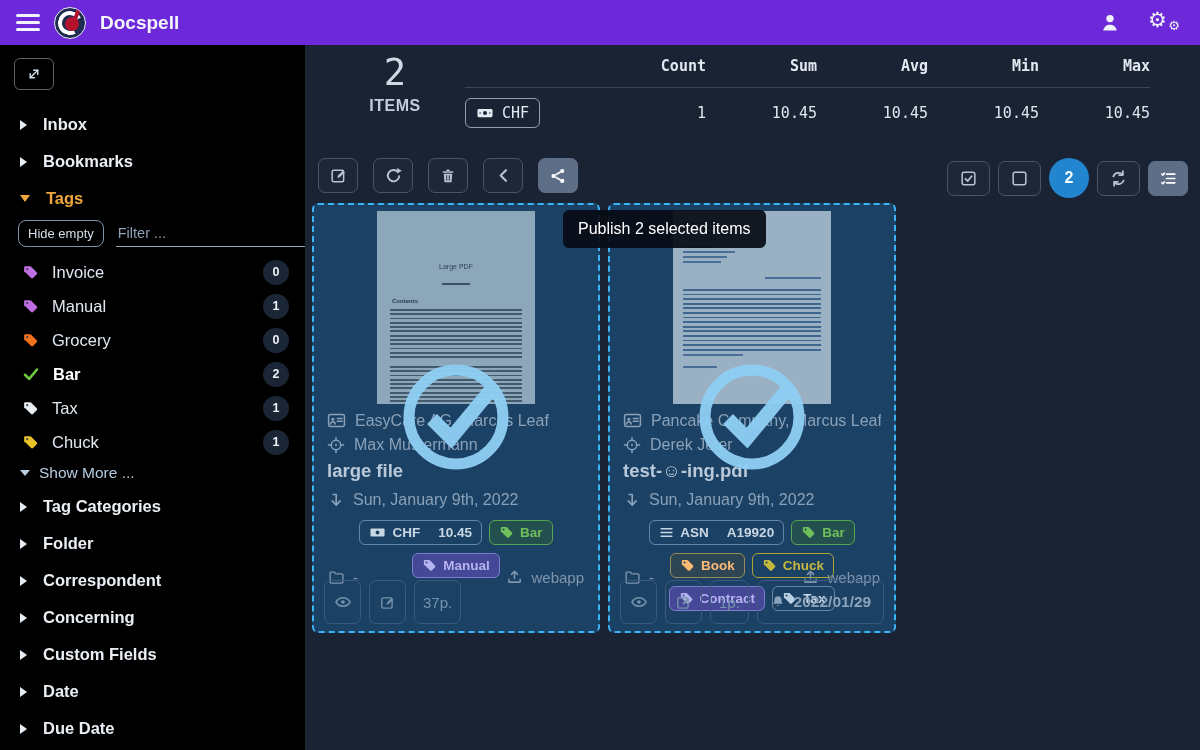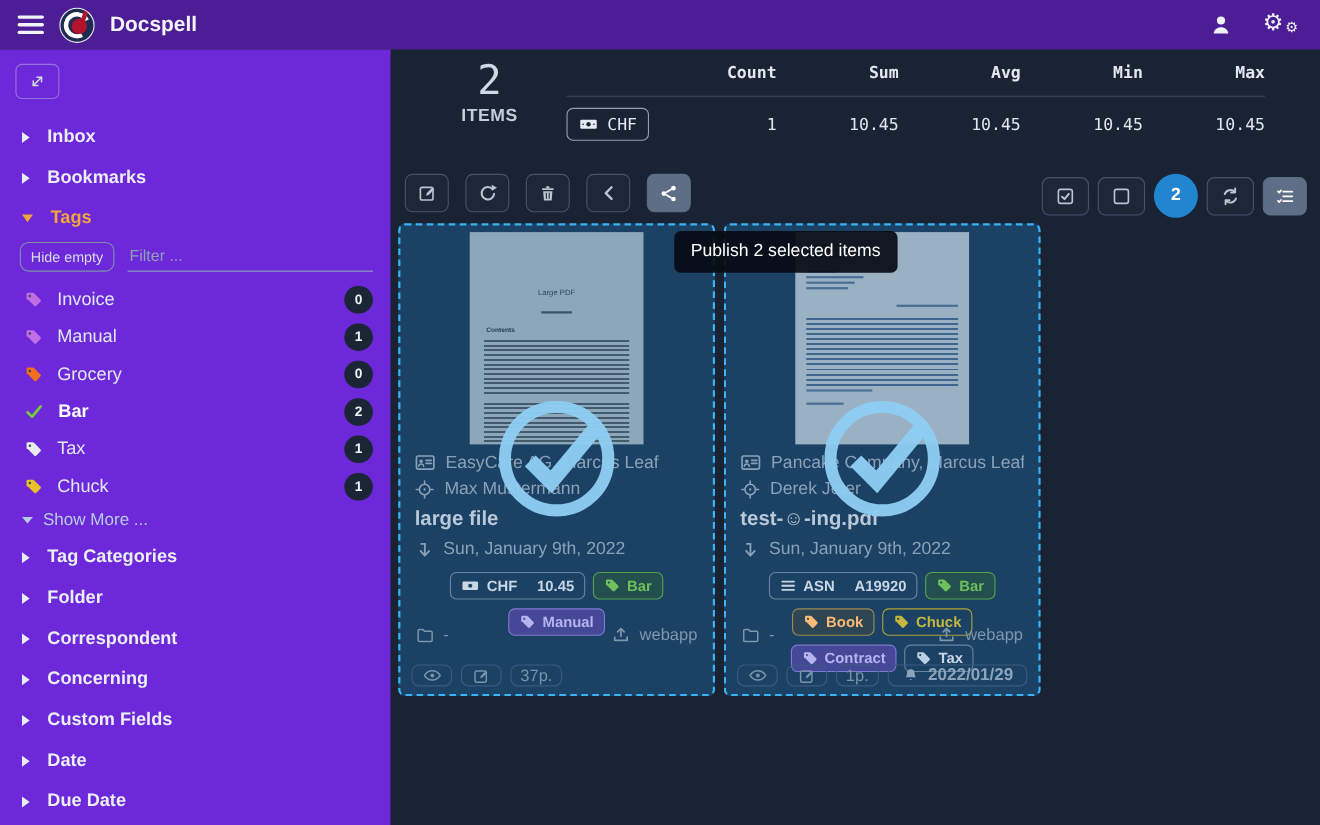--- a/index.html
+++ b/index.html
@@ -3,39 +3,39 @@
 <meta charset="utf-8">
 <style>
   * { margin:0; padding:0; box-sizing:border-box; }
   html,body { width:1200px; height:750px; overflow:hidden; }
   body { background:#1a2334; font-family:"Liberation Sans",sans-serif; color:#dfe6ee; }
 
   svg { display:block; }
   .ic { stroke:currentColor; fill:none; stroke-width:1.9; stroke-linecap:round; stroke-linejoin:round; }
 
   
-  .navbar { height:45px; background:#4c1d95; display:flex; align-items:center; padding:0 16px; gap:14px; }
+  .navbar { height:45px; background:#6d28d9; display:flex; align-items:center; padding:0 16px; gap:14px; }
   .hamburger { width:24px; cursor:pointer; }
   .hamburger div { height:3px; background:#f1f4f8; border-radius:2px; margin:4px 0; }
   .logo { width:32px; height:32px; border-radius:50%; background:#1e2c52; position:relative; overflow:hidden; border:1.5px solid #e8ecf4; }
   .logo .arc { position:absolute; inset:3px; border-radius:50%; border:4px solid #ffffff; border-right-color:transparent; transform:rotate(18deg); }
   .logo .dot { position:absolute; width:14px; height:14px; border-radius:50%; background:#b5122b; left:10px; top:9px; }
   .logo .stick { position:absolute; width:4px; height:14px; background:#b5122b; left:20px; top:-1px; transform:rotate(20deg); }
   .nav-title { font-size:19px; font-weight:bold; color:#f2f5f9; }
   .nav-right { margin-left:auto; display:flex; align-items:center; gap:26px; padding-right:6px; }
   .nav-right .nbtn { color:#eef2f7; cursor:pointer; }
   .gears { position:relative; width:30px; height:26px; font-family:"DejaVu Sans",sans-serif; color:#eef2f7; }
   .gears .g1 { position:absolute; left:0; top:-2px; font-size:21px; }
   .gears .g2 { position:absolute; right:-2px; top:8px; font-size:13px; }
 
   
   .layout { display:flex; height:705px; }
 
   
-  .sidebar { width:355px; background:#6d28d9; --hole:#3c4a5e; padding:13px 12px 0 14px; overflow:hidden; }
+  .sidebar { width:305px; background:#000000; --hole:#3c4a5e; padding:13px 12px 0 14px; overflow:hidden; }
   .expand-btn { width:40px; height:32px; border:1px solid rgba(195,210,225,.45); border-radius:6px; background:transparent;
                 color:#cfdae6; display:flex; align-items:center; justify-content:center; margin-bottom:16px; cursor:pointer; }
   .side-item { display:flex; align-items:center; gap:16px; padding:9px 6px; font-size:16.5px; font-weight:bold; color:#eaeff5; cursor:pointer; }
   .caret-r { width:0; height:0; border-top:5.5px solid transparent; border-bottom:5.5px solid transparent; border-left:7px solid #e7edf4; }
   .caret-d { width:0; height:0; border-left:5.5px solid transparent; border-right:5.5px solid transparent; border-top:7px solid #f0a63d; }
   .side-item.tags-active { color:#f0a63d; }
   .controls { display:flex; align-items:flex-end; gap:12px; margin:3px 4px 8px 4px; }
   .hide-empty { border:1px solid #7e92a8; border-radius:8px; padding:5px 9px; font-size:13px; color:#d6dfe9; background:transparent; cursor:pointer; white-space:nowrap; }
   .filter-wrap { flex:1; display:flex; align-items:center; border-bottom:1px solid #93a7bd; padding-bottom:2px; }
   .filter-wrap input { flex:1; background:transparent; border:none; outline:none; font-size:14.5px; color:#cfdae6; font-family:inherit; padding:3px 2px; }
@@ -106,21 +106,21 @@
   .b-green   { border-color:#57a351; background:rgba(46,98,52,.45); color:#6fbf5a; }
   .b-indigo  { border-color:#7f7bd0; background:rgba(76,74,160,.85); color:#b6b3f0; }
   .b-khaki   { border-color:#9a8b54; background:rgba(96,86,44,.28); color:#fdba74; }
   .b-yellow  { border-color:#b0a433; color:#c4b83e; }
   .badge .gap { display:inline-block; width:6px; }
 
   .folder-row { position:absolute; bottom:45px; left:14px; right:14px; display:flex; align-items:center; gap:8px;
                 color:#7f96ad; font-size:15px; }
   .folder-row .right { margin-left:auto; display:flex; align-items:center; gap:8px; }
   .footer { position:absolute; bottom:7px; left:10px; right:10px; display:flex; gap:8px; align-items:center; }
-  .fbtn { min-width:37px; height:20px; border:1px solid #3c5a80; border-radius:7px; color:#7793ad;
+  .fbtn { min-width:37px; height:44px; border:1px solid #3c5a80; border-radius:7px; color:#7793ad;
           display:flex; align-items:center; justify-content:center; font-size:15px; padding:0 8px; cursor:pointer; }
   .fbadge { cursor:default; }
   .due-badge { margin-left:auto; font-weight:bold; font-size:15.5px; color:#8ba3bb; gap:8px; padding:0 12px; }
 </style>
 </head>
 <body>
 
 <header class="navbar">
   <div class="hamburger">
       <div></div>

